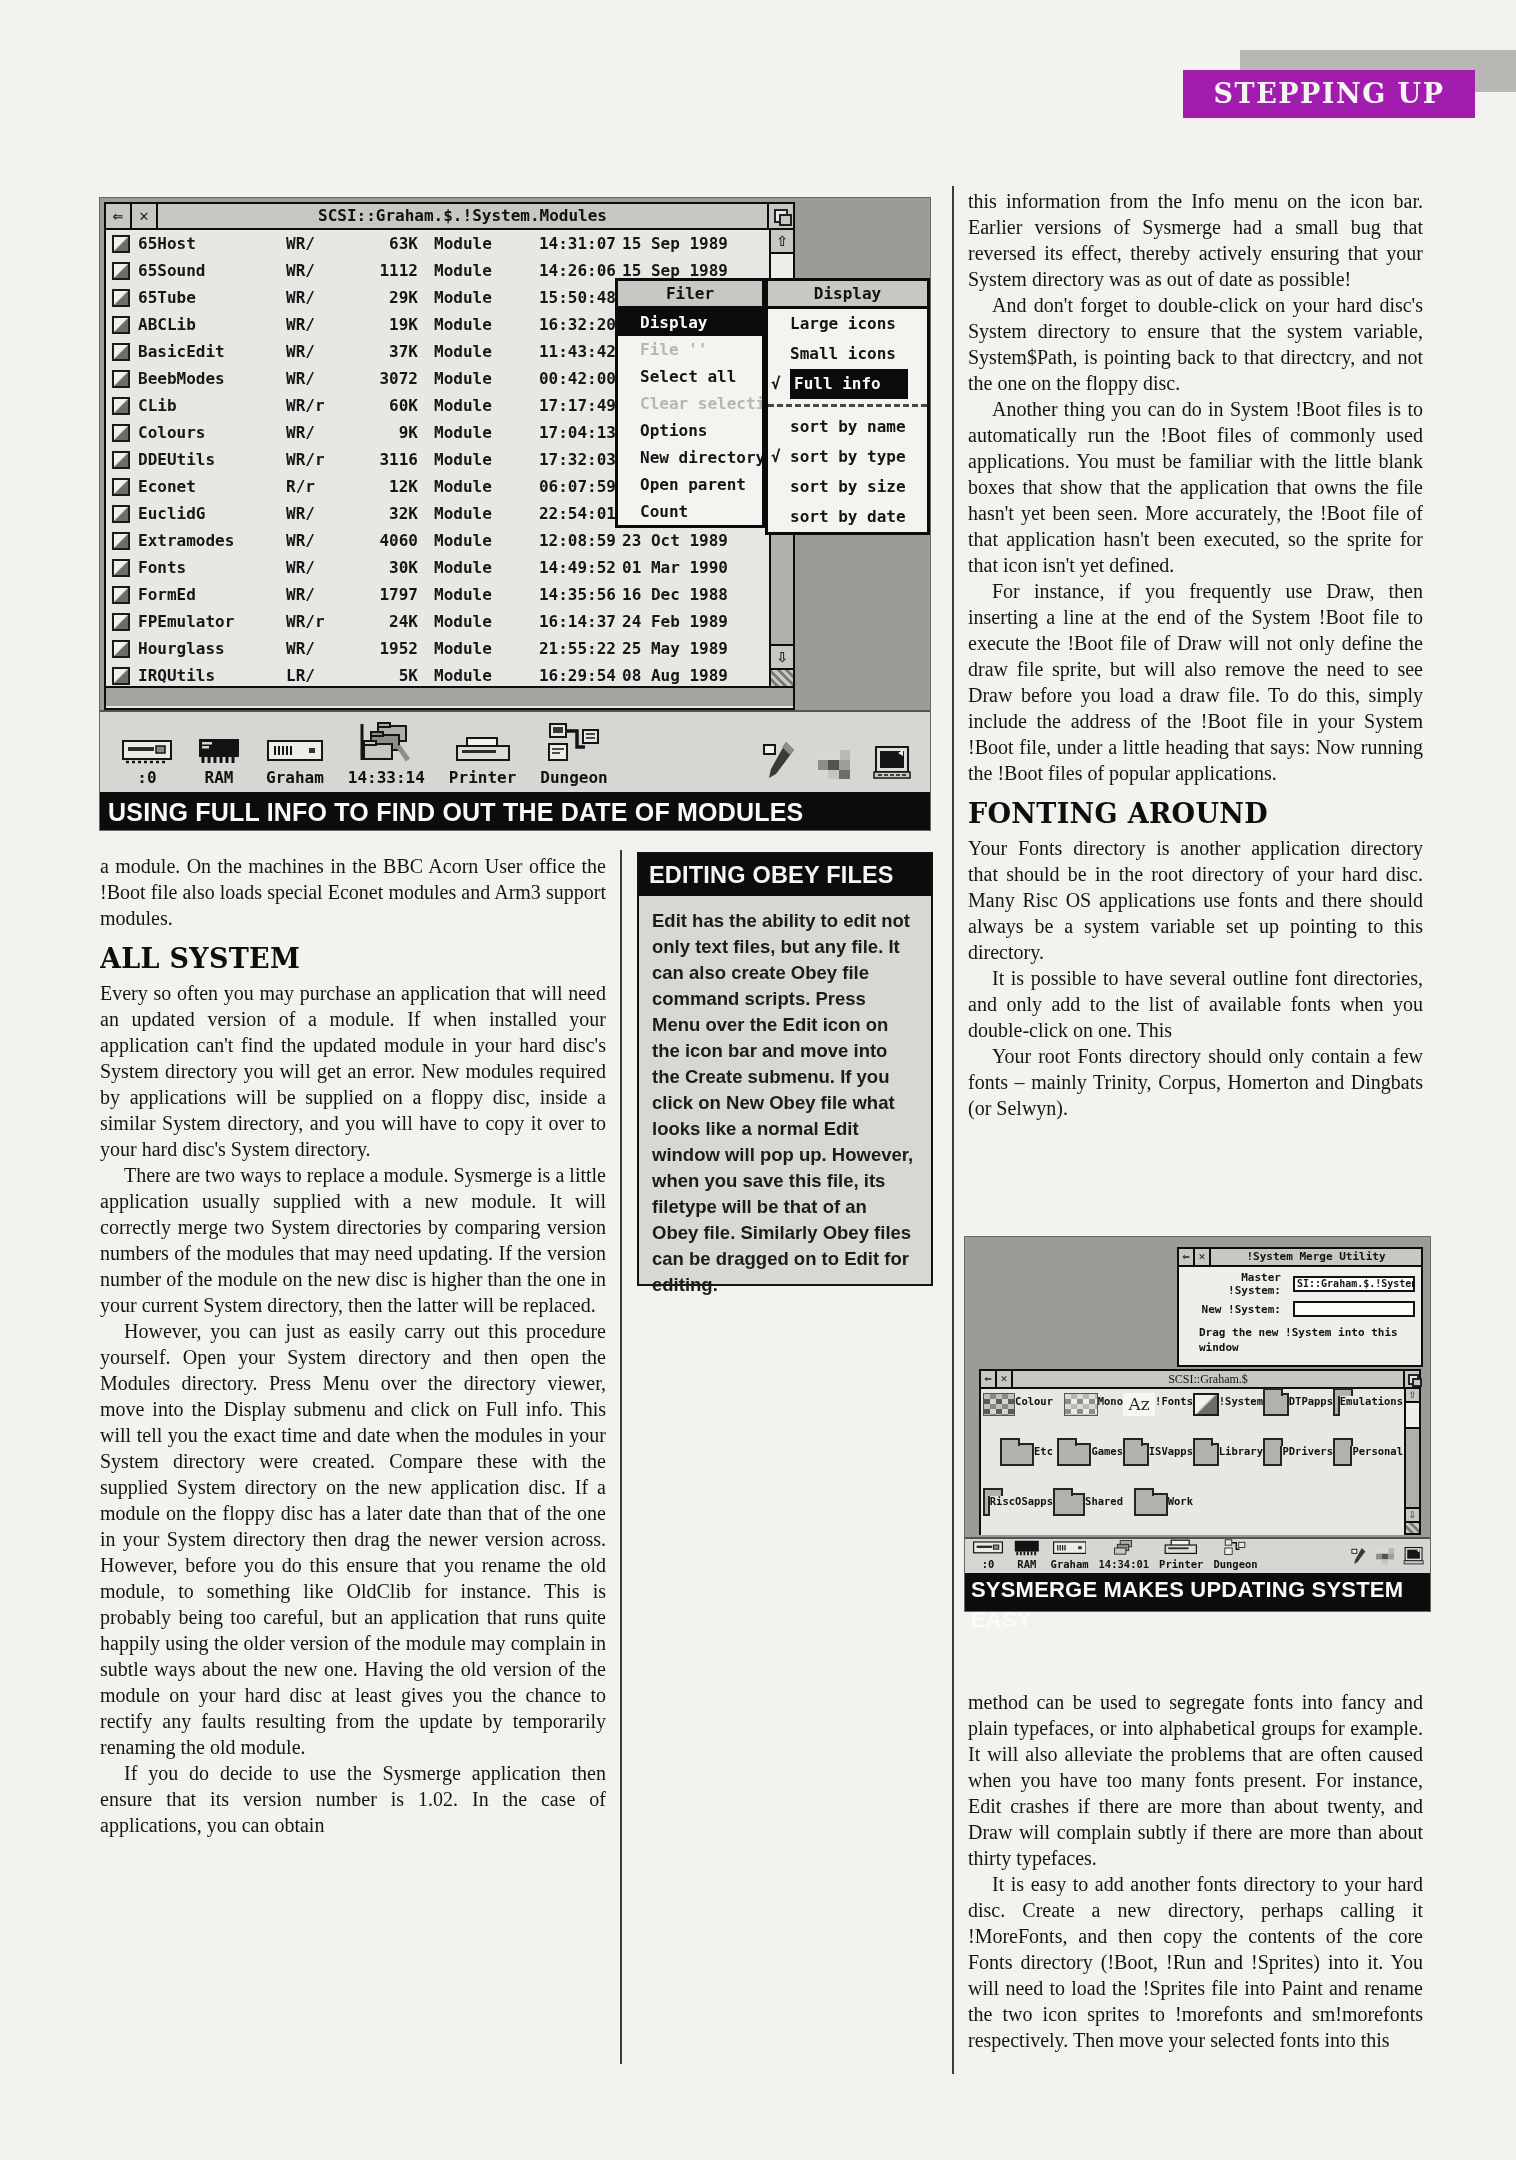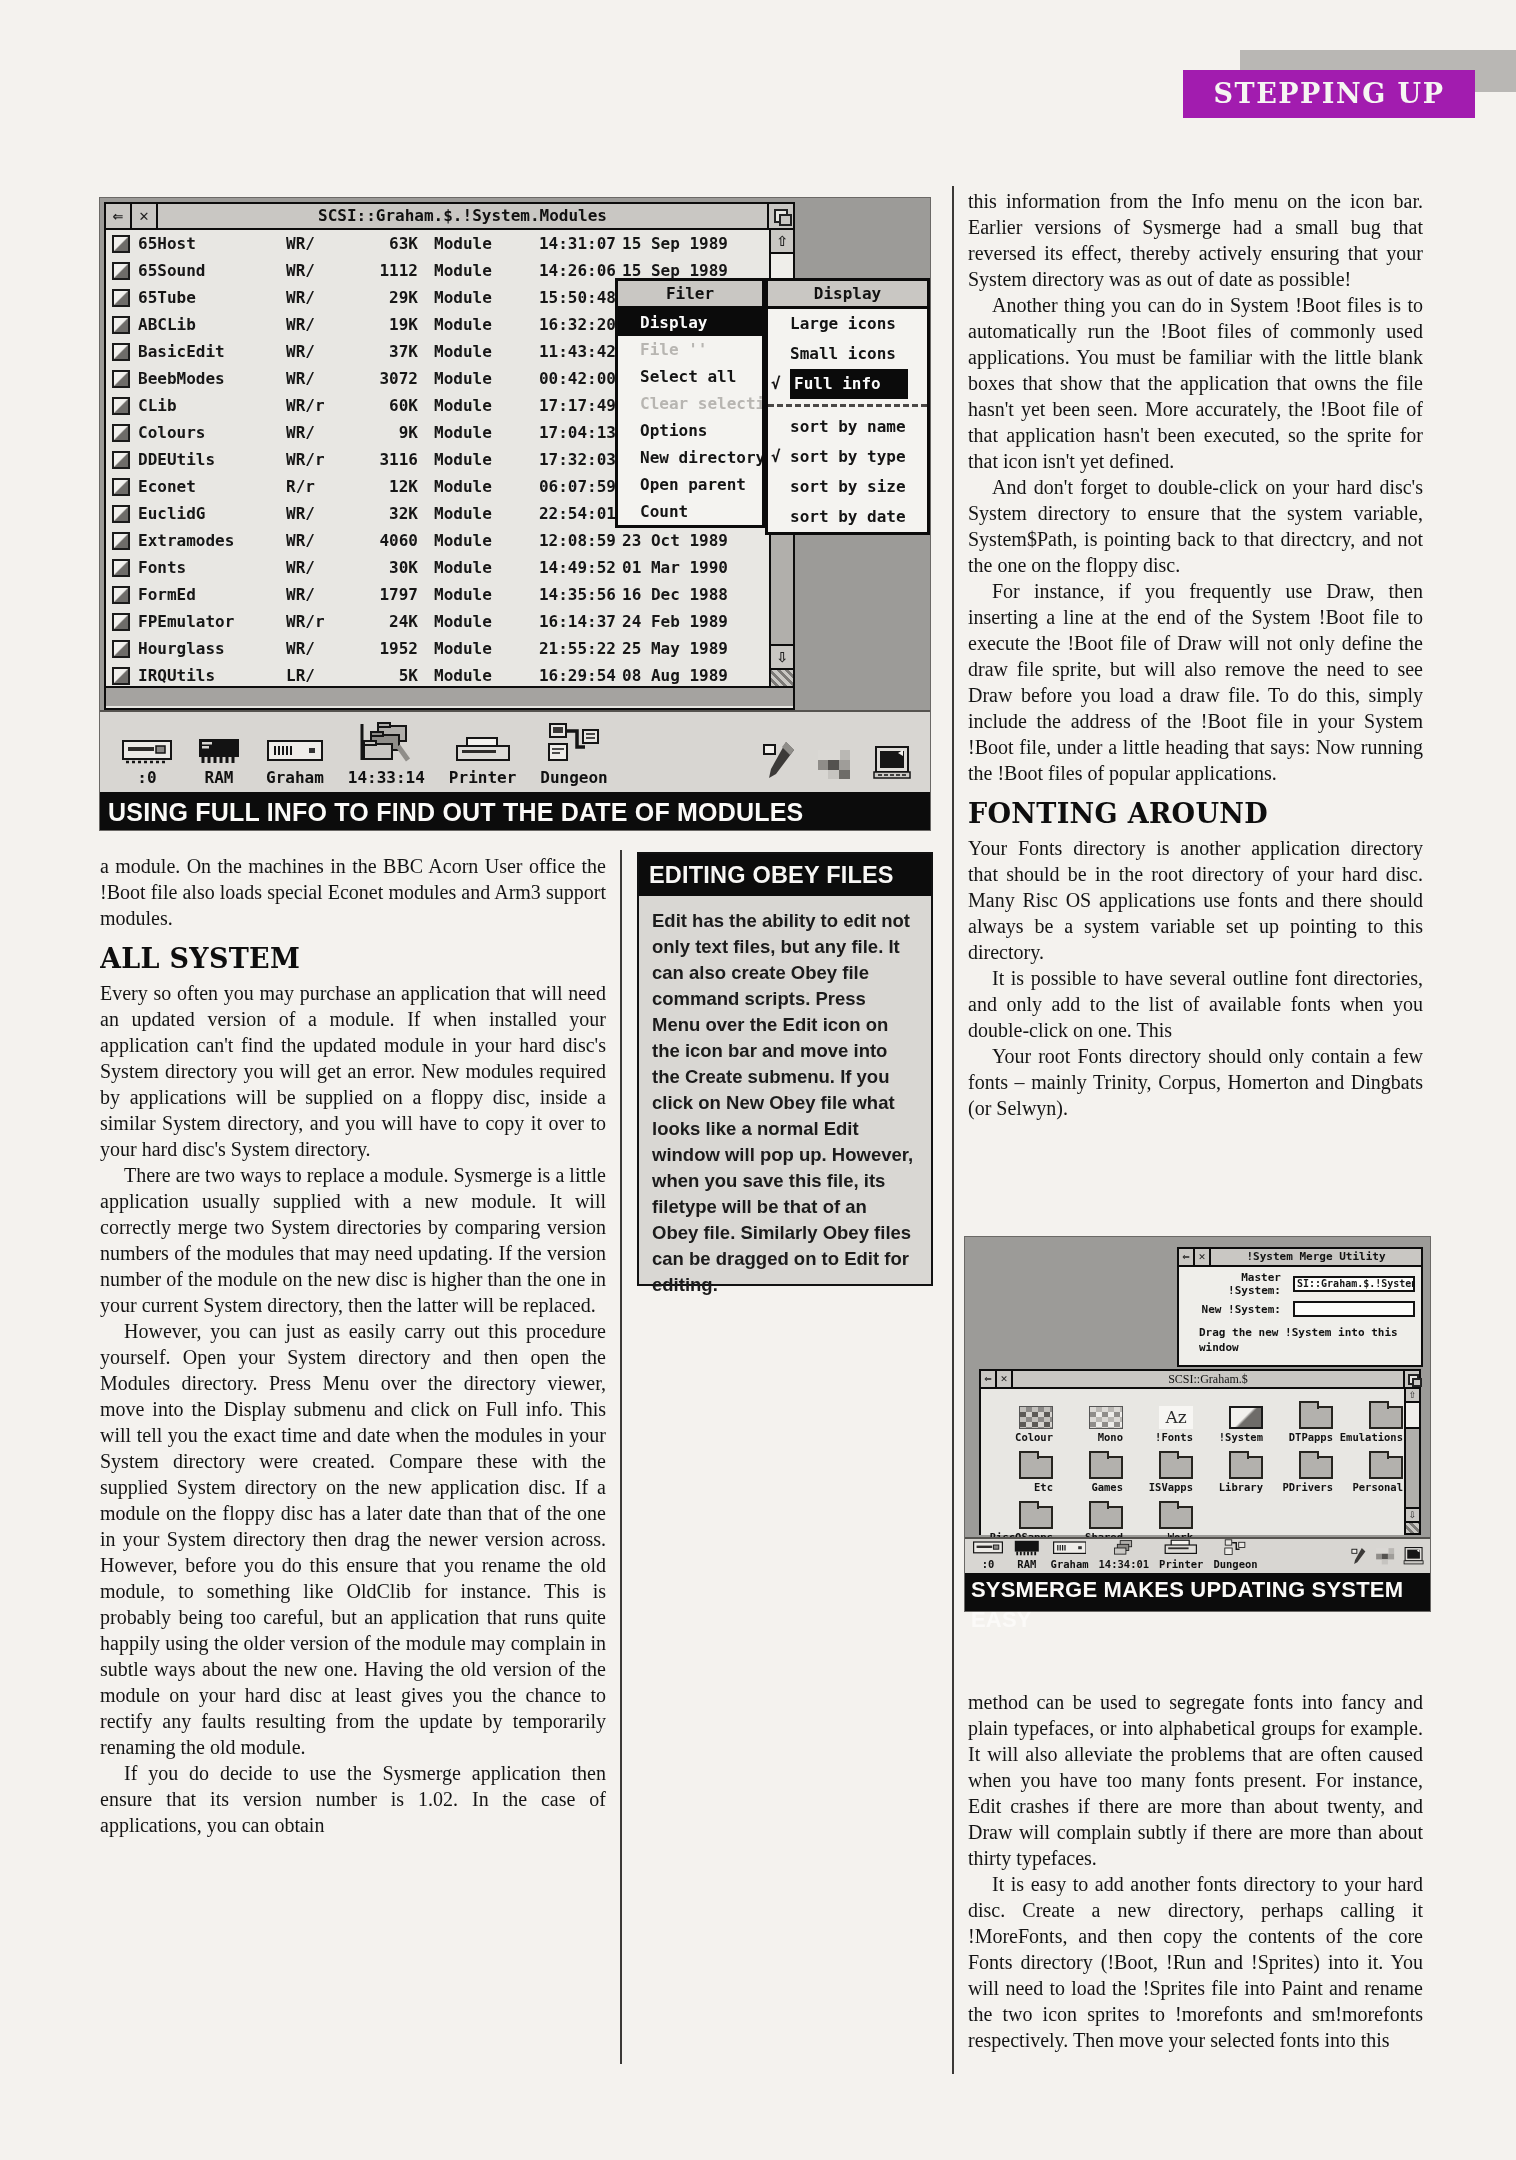--- a/index.html
+++ b/index.html
@@ -100,21 +100,21 @@
          padding:0 2px;overflow:hidden;white-space:nowrap}
   .mnote{margin-top:8px;text-align:left;font-size:11px;line-height:15px;color:#111;padding:0 20px}
 
   
   .fwin2 .tbar{height:18px}
   .fwin2 .tbtn{width:16px;font-size:9px}
   .fwin2 .ttext{font-size:12px;line-height:16px}
   .fwin2 .toggle-icon::before{left:3px;top:3px;width:7px;height:7px}
   .fwin2 .toggle-icon::after{left:7px;top:7px;width:6px;height:5px}
   .grid{display:flex;flex-wrap:wrap;padding:4px 0 0 2px;background:#e8e7e3}
-  .gitem{width:70px;height:50px;display:flex;flex-direction:column;align-items:flex-end;justify-content:flex-end}
+  .gitem{width:70px;height:50px;display:flex;align-items:flex-start;justify-content:flex-end}
   .glabel{font-family:"DejaVu Sans Mono",monospace;font-weight:bold;font-size:10.5px;color:#111;margin-top:2px;white-space:nowrap}
   .gicon{position:relative;width:34px;height:23px}
   .gitem.t-folder .gicon{background:#b3b1ad;border:2px solid #26241f}
   .gitem.t-folder .gicon::before{content:"";position:absolute;left:-2px;top:-7px;width:16px;height:6px;
         background:#b3b1ad;border:2px solid #26241f;border-bottom:none}
   .gitem.t-colour .gicon{border:1px solid #555;
         background:conic-gradient(#8b8987 90deg,#d6d4d0 0 180deg,#5c5a57 0 270deg,#c2c0bc 0);background-size:12px 10px}
   .gitem.t-mono .gicon{border:1px solid #555;
         background:conic-gradient(#b9b7b3 90deg,#eeedea 0 180deg,#8f8d8a 0 270deg,#dcdad6 0);background-size:12px 10px}
   .gitem.t-fonts .gicon{background:#f7f6f3;text-align:center}
@@ -497,22 +497,22 @@
 
   <div class="sidebox" style="left:637px;top:852px;width:296px;height:434px">
     <div class="sb-title">EDITING OBEY FILES</div>
     <div class="sb-body">Edit has the ability to edit not only text files, but any file. It can also create Obey file command scripts. Press Menu over the Edit icon on the icon bar and move into the Create submenu. If you click on New Obey file what looks like a normal Edit window will pop up. However, when you save this file, its filetype will be that of an Obey file. Similarly Obey files can be dragged on to Edit for editing.</div>
   </div>
 
   <div class="bodycol" style="position:absolute;left:968px;top:188px;width:455px;height:1044px;overflow:hidden">
     <div>
 
     <p>this information from the Info menu on the icon bar. Earlier versions of Sysmerge had a small bug that reversed its effect, thereby actively ensuring that your System directory was as out of date as possible!</p>
+        <p class=" ind">And don't forget to double-click on your hard disc's System directory to ensure that the system variable, System$Path, is pointing back to that directcry, and not the one on the floppy disc.</p>
         <p class=" ind">Another thing you can do in System !Boot files is to automatically run the !Boot files of commonly used applications. You must be familiar with the little blank boxes that show that the application that owns the file hasn't yet been seen. More accurately, the !Boot file of that application hasn't been executed, so the sprite for that icon isn't yet defined.</p>
-        <p class=" ind">And don't forget to double-click on your hard disc's System directory to ensure that the system variable, System$Path, is pointing back to that directcry, and not the one on the floppy disc.</p>
         <p class=" ind">For instance, if you frequently use Draw, then inserting a line at the end of the System !Boot file to execute the !Boot file of Draw will not only define the draw file sprite, but will also remove the need to see Draw before you load a draw file. To do this, simply include the address of the !Boot file in your System !Boot file, under a little heading that says: Now running the !Boot files of popular applications.</p>
       </div>
     <div class="head">FONTING AROUND</div>
     <div>
 
     <p>Your Fonts directory is another application directory that should be in the root directory of your hard disc. Many Risc OS applications use fonts and there should always be a system variable set up pointing to this directory.</p>
         <p class=" ind">It is possible to have several outline font directories, and only add to the list of available fonts when you double-click on one. This</p>
         <p class=" ind">Your root Fonts directory should only contain a few fonts – mainly Trinity, Corpus, Homerton and Dingbats (or Selwyn).</p>
       </div>
   </div>

